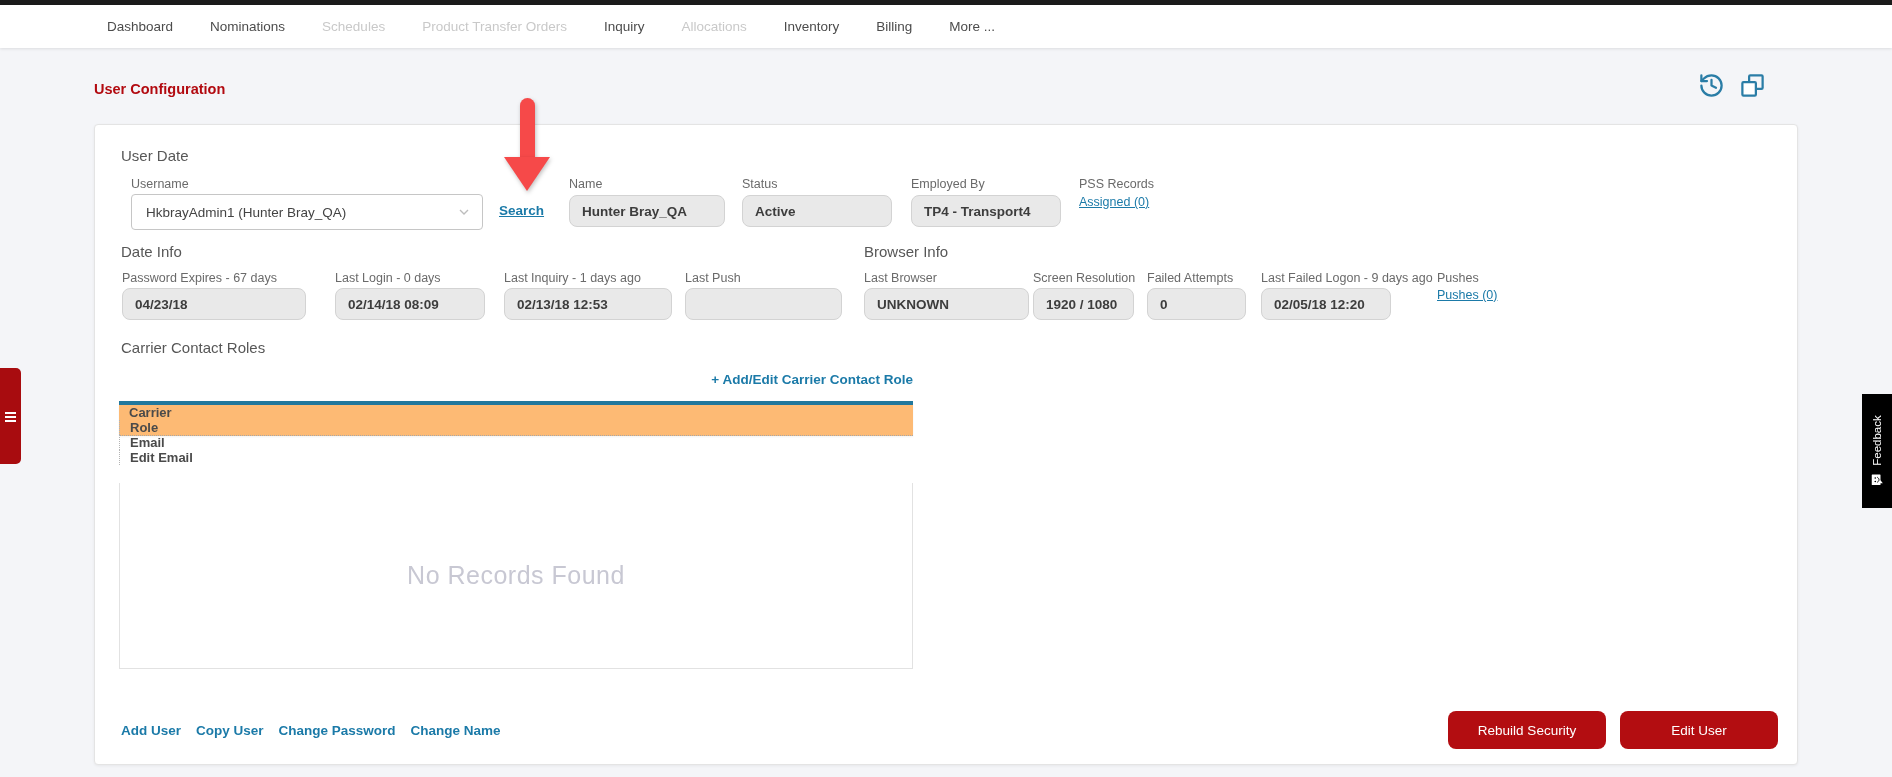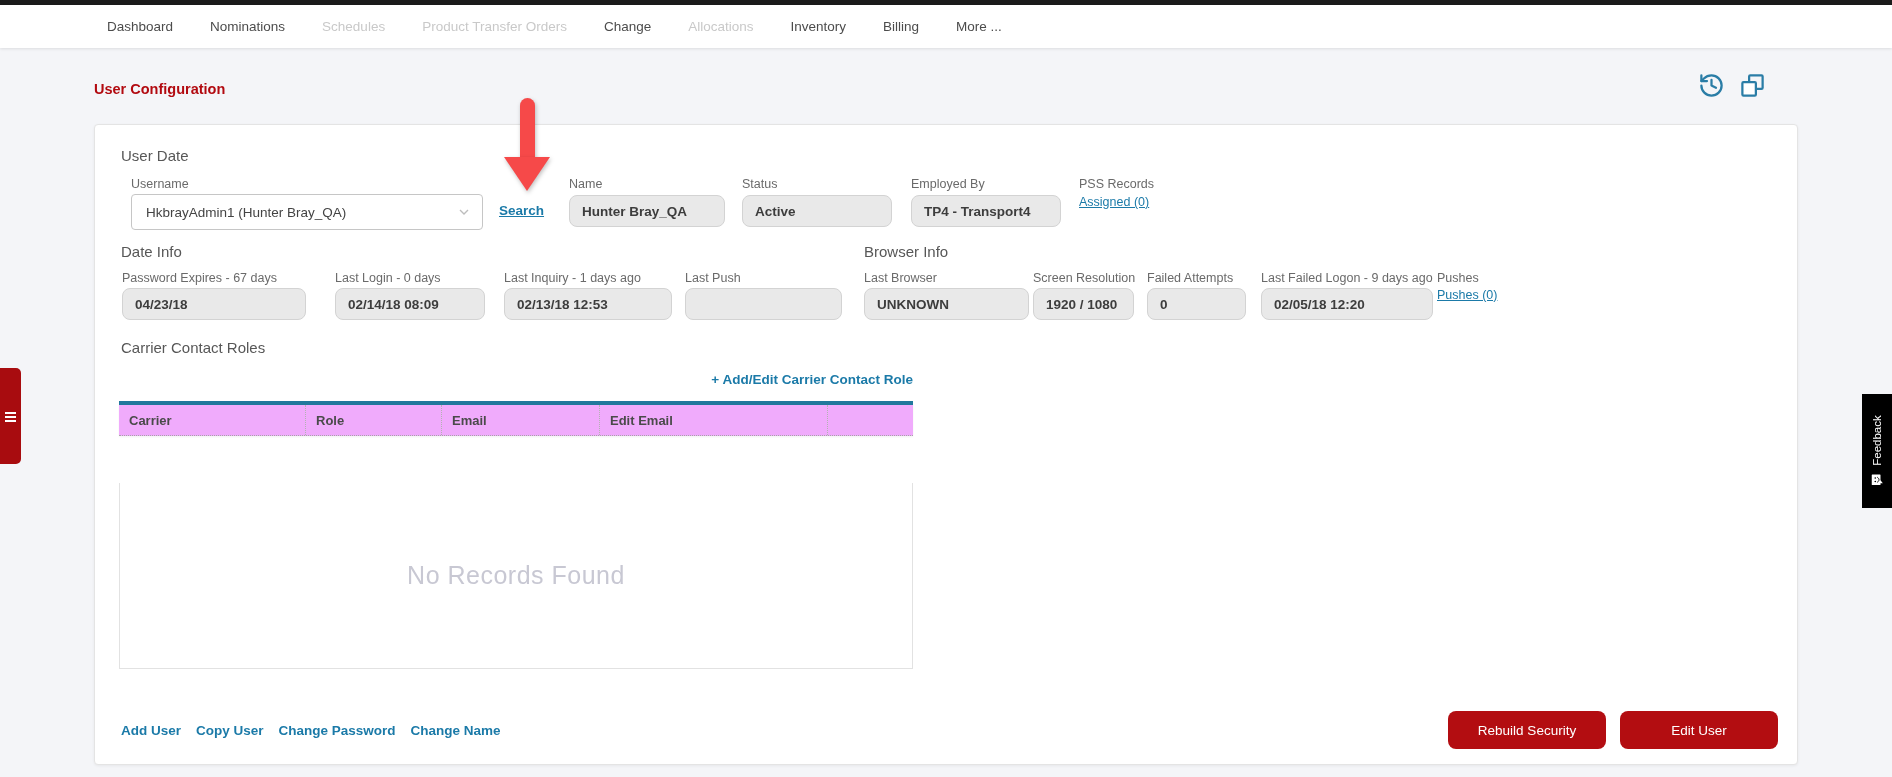--- a/index.html
+++ b/index.html
@@ -51,22 +51,22 @@
   
   .arrow-stem { position:absolute; left:520px; top:98px; width:15px; height:62px;
     background:#f64949; border-radius:8px 8px 0 0; filter:drop-shadow(1px 2px 2px rgba(0,0,0,.25)); }
   .arrow-head { position:absolute; left:504px; top:157px; width:0; height:0;
     border-left:23px solid transparent; border-right:23px solid transparent;
     border-top:34px solid #f64949; filter:drop-shadow(1px 2px 2px rgba(0,0,0,.25)); }
 
   
   .roles-table { position:absolute; left:24px; top:276px; width:794px; }
   .roles-topbar { height:4px; background:#21789d; }
-  .roles-header { display:flex; height:31px; background:#f0abfc; border-bottom:1px dotted #a8a8a8;
-    font-size:13px; font-weight:bold; color:#4a4a4a; box-shadow:0 1px 2px rgba(0,0,0,.05); }
+  .roles-header { display:flex; height:31px; background:#fdba74; border-bottom:1px dotted #a8a8a8;
+    font-size:13px; font-weight:bold; color:#4a4a4a; box-shadow:0 1px 2px rgba(0,0,0,.05);flex-direction:column; }
   .roles-header .cell { display:flex; align-items:center; padding-left:10px; }
   .roles-header .cell + .cell { border-left:1px dotted #b3b3b3; }
   .roles-body { height:186px; background:#fff; border:1px solid #e2e2e2; border-top:none;
     display:flex; align-items:center; justify-content:center;margin-top:47px; }
   .empty-msg { font-size:25px; color:#c8c8d3; letter-spacing:.5px; }
 
   .footer-links { position:absolute; left:26px; top:598px; display:flex; gap:15px;
     font-size:13.5px; font-weight:bold; }
   .red-btn { position:absolute; top:586px; width:158px; height:38px; background:#b30d11;
     color:#fff; border:none; border-radius:8px; font-size:13.5px;
@@ -88,21 +88,21 @@
 </head>
 <body>
 
 <div class="topbar"></div>
 
 <nav class="navbar">
   <span class="nav-item">Dashboard</span>
   <span class="nav-item">Nominations</span>
   <span class="nav-item disabled">Schedules</span>
   <span class="nav-item disabled">Product Transfer Orders</span>
-  <span class="nav-item">Change</span>
+  <span class="nav-item">Inquiry</span>
   <span class="nav-item disabled">Allocations</span>
   <span class="nav-item">Inventory</span>
   <span class="nav-item">Billing</span>
   <span class="nav-item">More ...</span>
 </nav>
 
 <div class="page-title">User Configuration</div>
 
 <div class="header-icons">
   <span class="hicon">
@@ -165,21 +165,21 @@
   <div class="fld-label" style="left:769px;top:146px">Last Browser</div>
   <div class="ro-field" style="left:769px;top:163px;width:165px">UNKNOWN</div>
 
   <div class="fld-label" style="left:938px;top:146px">Screen Resolution</div>
   <div class="ro-field" style="left:938px;top:163px;width:101px">1920 / 1080</div>
 
   <div class="fld-label" style="left:1052px;top:146px">Failed Attempts</div>
   <div class="ro-field" style="left:1052px;top:163px;width:99px">0</div>
 
   <div class="fld-label" style="left:1166px;top:146px">Last Failed Logon - 9 days ago</div>
-  <div class="ro-field" style="left:1166px;top:163px;width:172px">02/05/18 12:20</div>
+  <div class="ro-field" style="left:1166px;top:163px;width:130px">02/05/18 12:20</div>
 
   <div class="fld-label" style="left:1342px;top:146px">Pushes</div>
   <a class="tlink u" style="position:absolute;left:1342px;top:163px;font-size:12.5px">Pushes (0)</a>
 
   <div class="sec-title" style="left:26px;top:214px">Carrier Contact Roles</div>
 
   <div class="abs" style="left:24px;top:245px;width:794px;text-align:right">
     <a class="tlink b" style="font-size:13.5px">+ Add/Edit Carrier Contact Role</a>
   </div>
 

